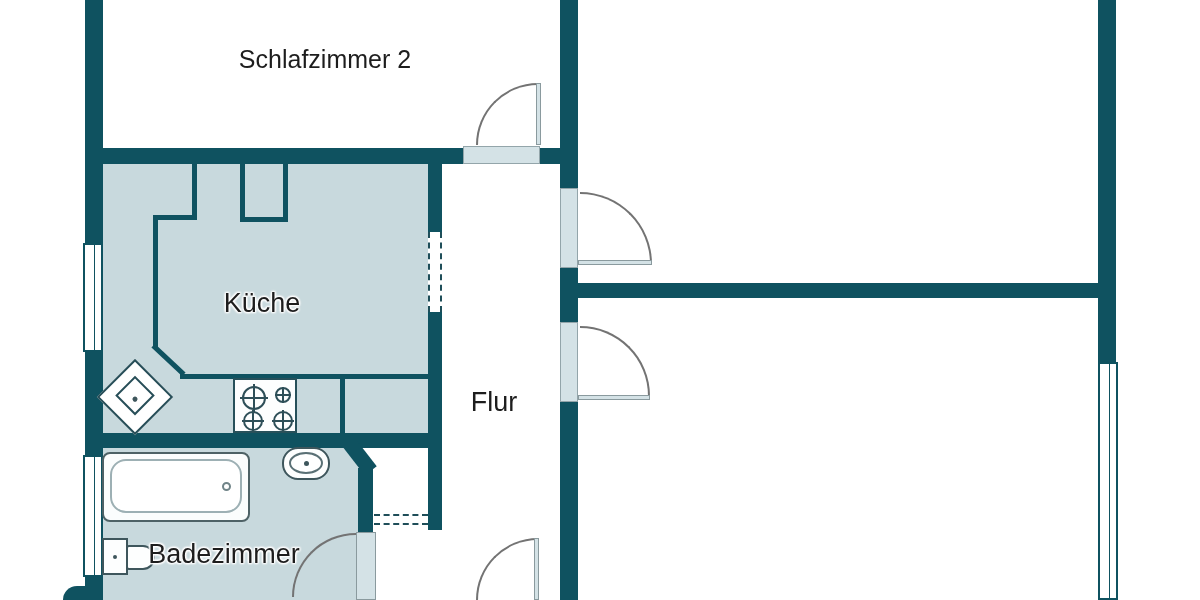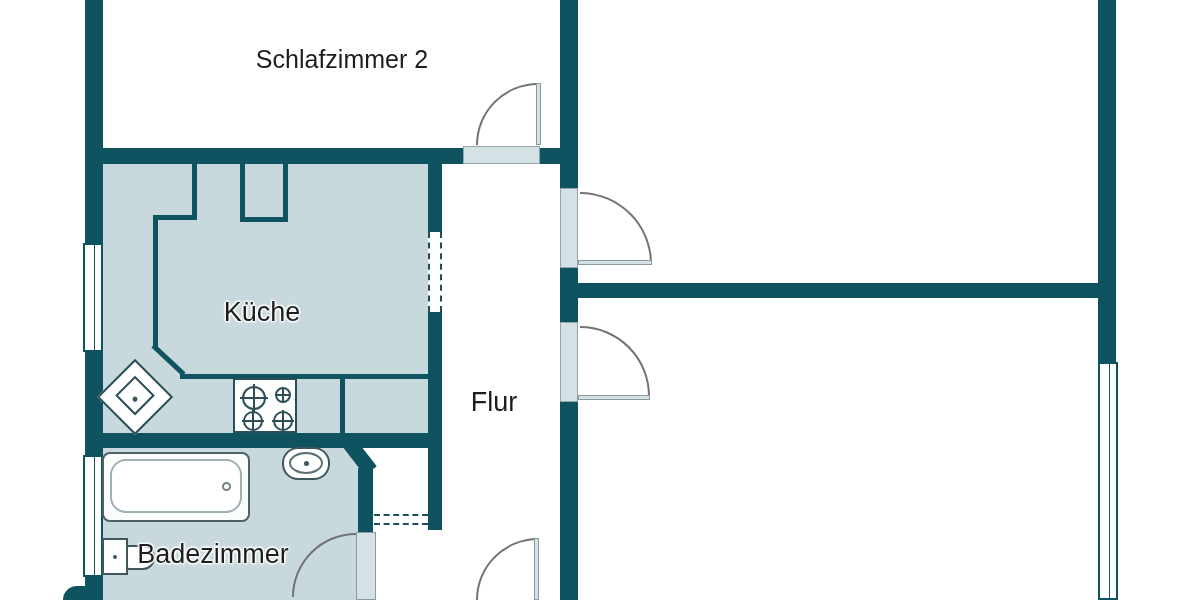--- a/index.html
+++ b/index.html
@@ -135,18 +135,18 @@
 
   <div class="arc tr" style="left:580px;top:326px;width:70px;height:70px;"></div>
   <div class="leaf" style="left:578px;top:395px;width:72px;height:5px;"></div>
 
   <div class="arc tl" style="left:292px;top:533px;width:64px;height:64px;"></div>
   <div class="leaf" style="left:356px;top:532px;width:20px;height:68px;"></div>
 
   <div class="arc tl" style="left:476px;top:538px;width:62px;height:62px;"></div>
   <div class="leaf" style="left:534px;top:538px;width:5px;height:62px;"></div>
 
-  <div class="label bed" style="left:325px;top:59px;margin-left:17px;">Schlafzimmer 2</div>
-  <div class="label" style="left:262px;top:312px;">Küche</div>
+  <div class="label bed" style="left:325px;top:59px;">Schlafzimmer 2</div>
+  <div class="label" style="left:262px;top:303px;">Küche</div>
   <div class="label" style="left:494px;top:402px;">Flur</div>
-  <div class="label" style="left:213px;top:554px;">Badezimmer</div>
+  <div class="label" style="left:224px;top:554px;">Badezimmer</div>
 
 </div>
 
 </body></html>

